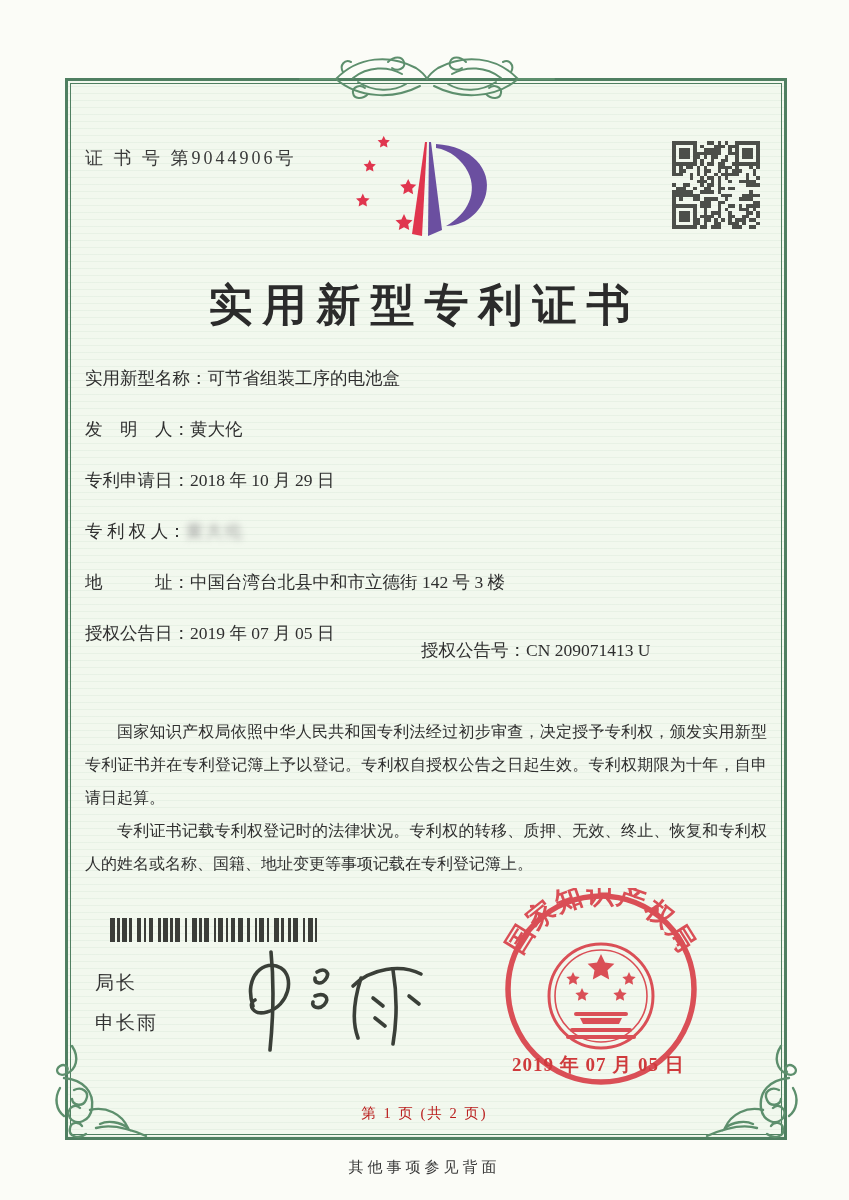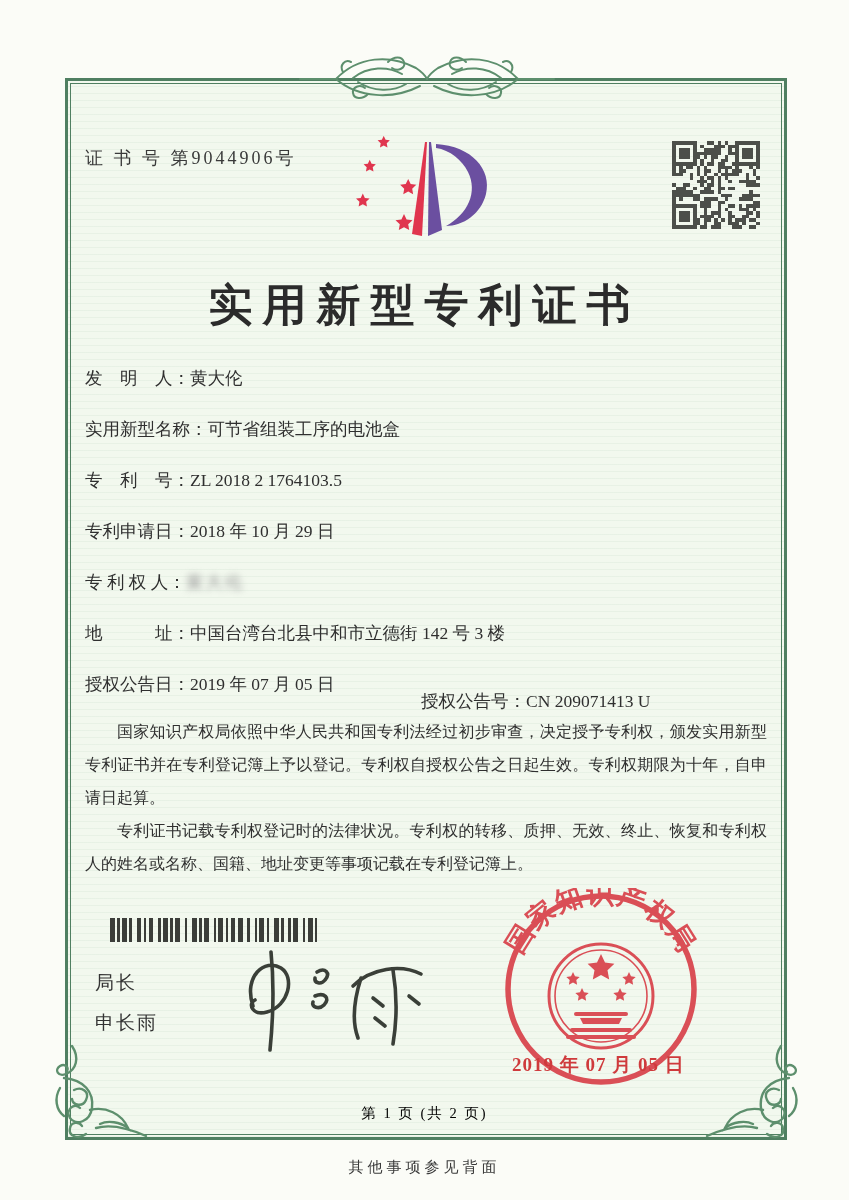--- a/index.html
+++ b/index.html
@@ -43,21 +43,21 @@
   .barcode span{height:100%;flex:none;}
   .barcode .b{background:#3c3e3a;}
   
   .director{left:95px;top:970px;font-size:19px;letter-spacing:2px;font-family:"Liberation Sans","DejaVu Sans",sans-serif;color:#333;}
   .dname{left:95px;top:1010px;font-size:19px;letter-spacing:2px;font-family:"Liberation Sans","DejaVu Sans",sans-serif;color:#333;}
   .sig{left:225px;top:942px;}
   
   .seal{left:500px;top:888px;}
   .sealdate{left:512px;top:1052px;font-size:19px;letter-spacing:1px;color:#cf3a3c;font-weight:600;}
   
-  .pagefoot{left:0;top:1104px;width:849px;text-align:center;font-size:14.5px;letter-spacing:2px;color:#000000;}
+  .pagefoot{left:0;top:1104px;width:849px;text-align:center;font-size:14.5px;letter-spacing:2px;color:#b91c1c;}
   .backnote{left:0;top:1158px;width:849px;text-align:center;font-size:15px;letter-spacing:4px;color:#3a3a3a;}
   .ornament-top{left:298px;top:48px;}
   .corner{left:50px;top:1044px;}
   .corner.right{left:703px;transform:scaleX(-1);}
 </style>
 </head>
 <body>
 
 <div class="abs frame">
   <div class="frame-inner"></div>
@@ -752,23 +752,22 @@
     <div></div>
     <div></div>
     <div class="on"></div>
     <div class="on"></div>
     <div></div>
   </div>
 
 <div class="abs title">实用新型专利证书</div>
 
 <div class="abs fields">
+  <div class="frow"><span class="flabel">实用新型名称：</span><span class="fvalue">可节省组装工序的电池盒</span></div>
   <div class="frow"><span class="flabel">发　明　人：</span><span class="fvalue">黄大伦</span></div>
-  <div class="frow"><span class="flabel">实用新型名称：</span><span class="fvalue">可节省组装工序的电池盒</span></div>
-  <div class="frow"><span class="flabel">专　利　号：</span><span class="fvalue">ZL 2018 2 1764103.5</span></div>
   <div class="frow"><span class="flabel">专利申请日：</span><span class="fvalue">2018 年 10 月 29 日</span></div>
   <div class="frow"><span class="flabel">专 利 权 人：</span><span class="fvalue redacted">黄大伦</span></div>
   <div class="frow"><span class="flabel">地　　　址：</span><span class="fvalue">中国台湾台北县中和市立德街 142 号 3 楼</span></div>
   <div class="frow">
     <span class="flabel">授权公告日：</span><span class="fvalue">2019 年 07 月 05 日</span>
     <span class="grant2"><span class="flabel">授权公告号：</span><span class="fvalue">CN 209071413 U</span></span>
   </div>
 </div>
 
 <div class="abs paras">

